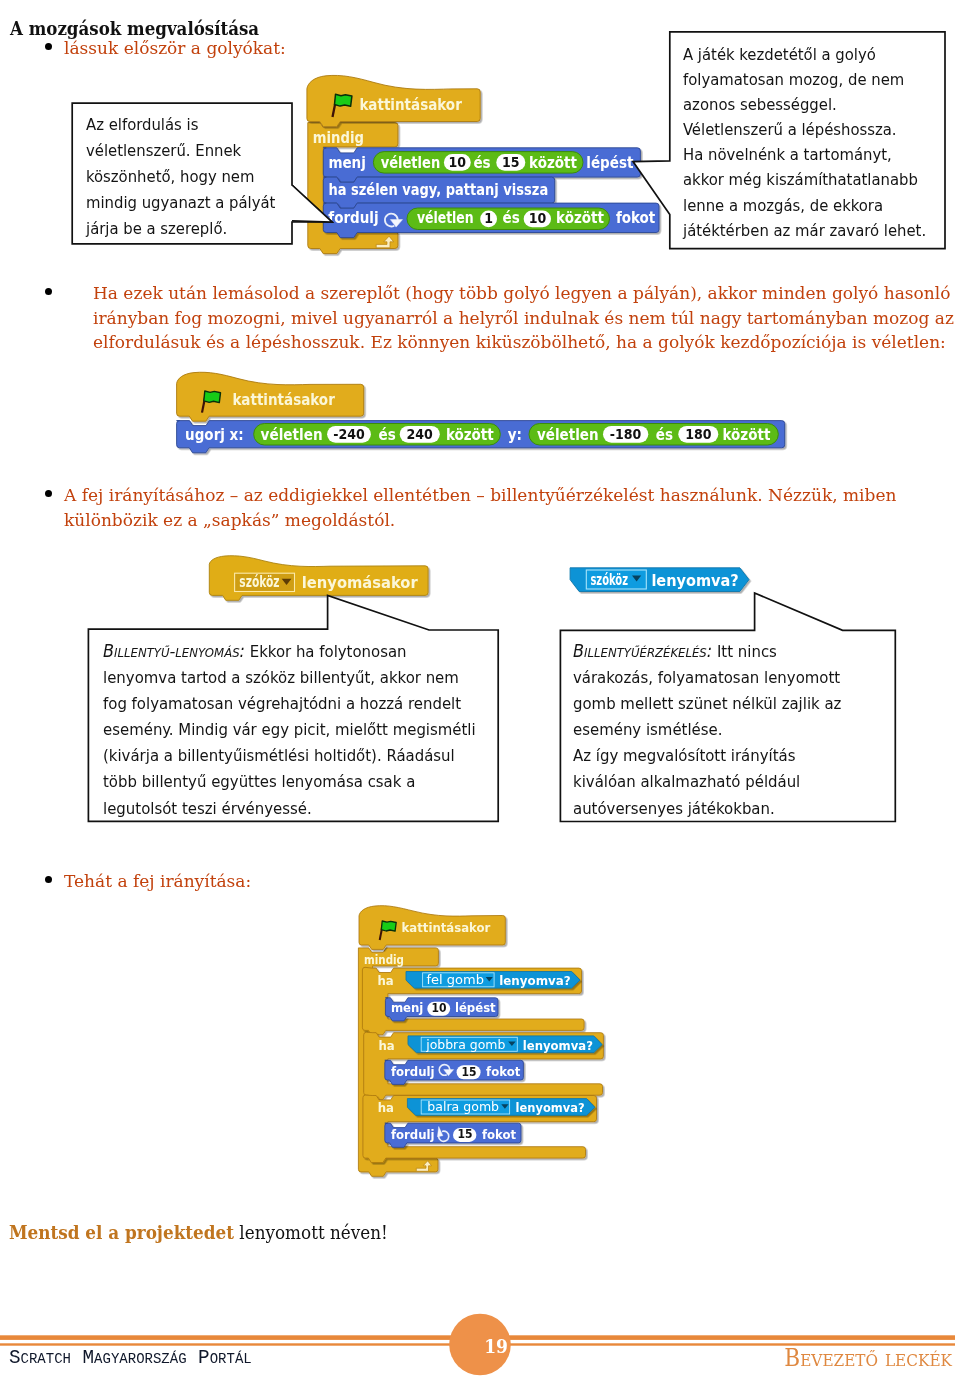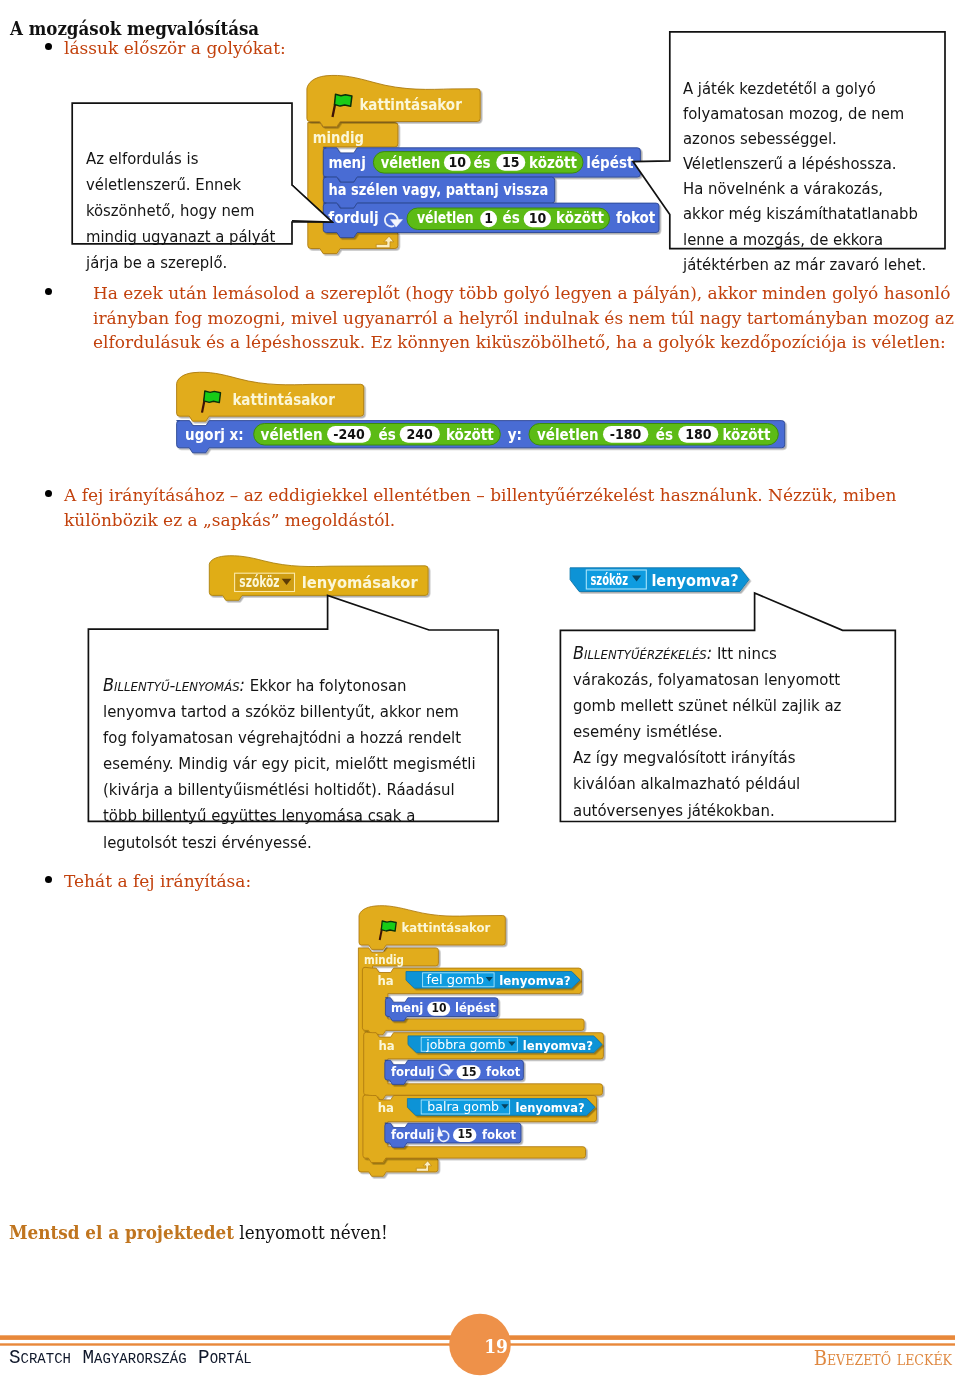--- a/index.html
+++ b/index.html
@@ -11,37 +11,37 @@
   .doc-title{position:absolute;left:10px;top:-1px;font-family:"DejaVu Serif",serif;
              font-weight:bold;font-size:18.5px;line-height:23px;color:#111;
              font-stretch:condensed;margin-top:18px;}
 
   .bullet{position:absolute;}
   .bullet .dot{position:absolute;left:-3px;top:7.3px;width:7.2px;height:7.2px;border-radius:50%;
                background:#000;font-size:0;line-height:0;color:transparent;overflow:hidden;}
   .bullet .btxt{position:absolute;left:16px;top:0;font-family:"DejaVu Serif",serif;
                 font-size:17px;line-height:24.6px;color:#c2410c;}
   .cotext{position:absolute;font-family:"DejaVu Sans",sans-serif;font-stretch:condensed;
-          font-size:16.5px;line-height:26px;color:#141414;margin-top:34px;}
+          font-size:16.5px;line-height:26px;color:#141414;}
   .cotext.cob{font-size:16.6px;line-height:26.1px;}
   .cotext.cort{line-height:25.1px;}
   .cotext i{font-style:italic;font-variant:small-caps;font-size:17.9px;}
   .cotext .nl{display:block;}
 
   .foot-save{position:absolute;left:9px;top:1221px;font-family:"DejaVu Serif",serif;
              font-stretch:condensed;font-size:18.7px;color:#111;}
   .foot-save b{color:#c0751f;}
   .foot-pnum{position:absolute;left:452px;top:1335px;width:56px;text-align:right;
              font-family:"DejaVu Serif",serif;font-stretch:condensed;font-weight:bold;
              font-size:19px;color:#fff;}
   .foot-left{position:absolute;left:9px;top:1348px;font-family:Liberation Mono, monospace;
              font-stretch:condensed;font-variant:small-caps;color:#0f172a;font-size:19.3px;
              line-height:20px;}
   .foot-right{position:absolute;right:8px;top:1348px;white-space:nowrap;font-family:"DejaVu Serif",serif;
-              font-stretch:condensed;font-variant:small-caps;color:#df8840;font-size:20px;
+              font-stretch:condensed;font-variant:small-caps;color:#df8840;font-size:24px;
               line-height:20px;}
 
   svg{display:block;}
   .svgwrap{position:absolute;text-align:right;}
   text.sbt{font-family:"DejaVu Sans",sans-serif;font-stretch:condensed;font-weight:bold;
            font-size:15px;fill:#ffffff;}
   text.sbn{font-family:"DejaVu Sans",sans-serif;font-stretch:condensed;font-weight:bold;
            font-size:14px;fill:#111111;}
   text.sbg{fill:#fbf7d8;}
   text.s13{font-size:13px;}
@@ -361,42 +361,42 @@
   <div class="svgwrap" style="left:631px;top:30px;width:316px;height:222px;">
     <svg width="316" height="222" viewBox="0 0 316 222">
       <path d="M38.8,1.9 H314 V218.6 H38.8 V184.5 L2,131.6 L38.8,130.8 Z" fill="#ffffff" stroke="#111111" stroke-width="1.7" stroke-linejoin="miter"></path>
     </svg>
   </div>
   <div class="cotext cort" style="left:683px;top:42px;width:272px;">
     <span>A játék kezdetétől a golyó</span><br>
     <span>folyamatosan mozog, de nem</span><br>
     <span>azonos sebességgel.</span><br>
     <span>Véletlenszerű a lépéshossza.</span><br>
-    <span>Ha növelnénk a várakozás,</span><br>
+    <span>Ha növelnénk a tartományt,</span><br>
     <span>akkor még kiszámíthatatlanabb</span><br>
     <span>lenne a mozgás, de ekkora</span><br>
     <span>játéktérben az már zavaró lehet.</span>
   </div>
 
   <div class="svgwrap" style="left:86px;top:592px;width:416px;height:234px;">
     <svg width="416" height="234" viewBox="0 0 416 234">
       <path d="M2.4,37.1 H241.6 V3.5 L343.0,38.0 H412.2 V229.4 H2.4 Z" fill="#ffffff" stroke="#111111" stroke-width="1.7" stroke-linejoin="miter"></path>
     </svg>
   </div>
   <div class="cotext cob" style="left:103px;top:638px;width:375px;">
     <i>Billentyű-lenyomás:</i>
     <span>Ekkor ha folytonosan lenyomva tartod a szóköz billentyűt, akkor nem fog folyamatosan végrehajtódni a hozzá rendelt esemény. Mindig vár egy picit, mielőtt megismétli (kivárja a billentyűismétlési holtidőt). Ráadásul több billentyű együttes lenyomása csak a legutolsót teszi érvényessé.</span>
   </div>
 
   <div class="svgwrap" style="left:558px;top:590px;width:344px;height:234px;">
     <svg width="344" height="234" viewBox="0 0 344 234">
       <path d="M2.4,40.3 H196.6 V3.0 L284.6,40.3 H337.3 V231.5 H2.4 Z" fill="#ffffff" stroke="#111111" stroke-width="1.7" stroke-linejoin="miter"></path>
     </svg>
   </div>
-  <div class="cotext cob" style="left:573px;top:606px;width:275px;">
+  <div class="cotext cob" style="left:573px;top:638px;width:275px;">
     <i>Billentyűérzékelés:</i>
     <span>Itt nincs várakozás, folyamatosan lenyomott gomb mellett szünet nélkül zajlik az esemény ismétlése.</span>
     <span class="nl">Az így megvalósított irányítás kiválóan alkalmazható például autóversenyes játékokban.</span>
   </div>
 
   <div class="foot-save">
     <b>Mentsd el a projektedet</b><span> lenyomott néven!</span>
   </div>
 
   <div class="svgwrap" style="left:0;top:1305px;width:960px;height:77px;">

